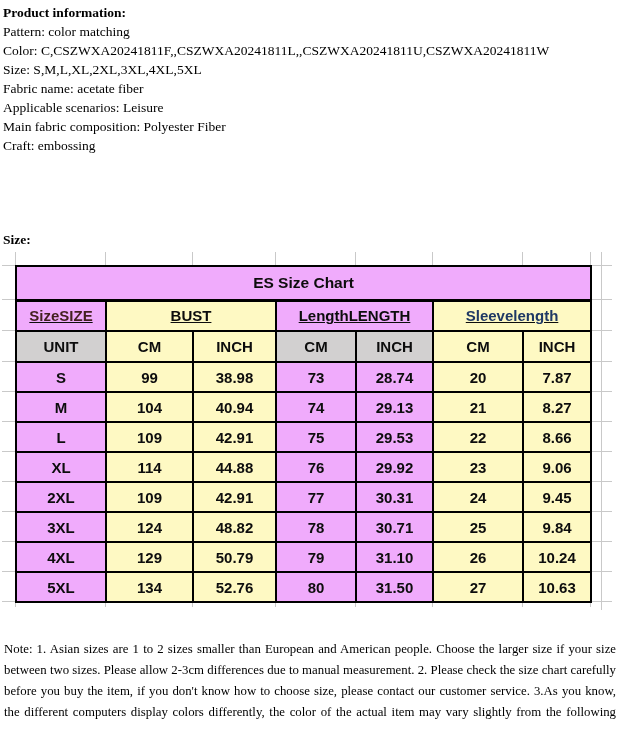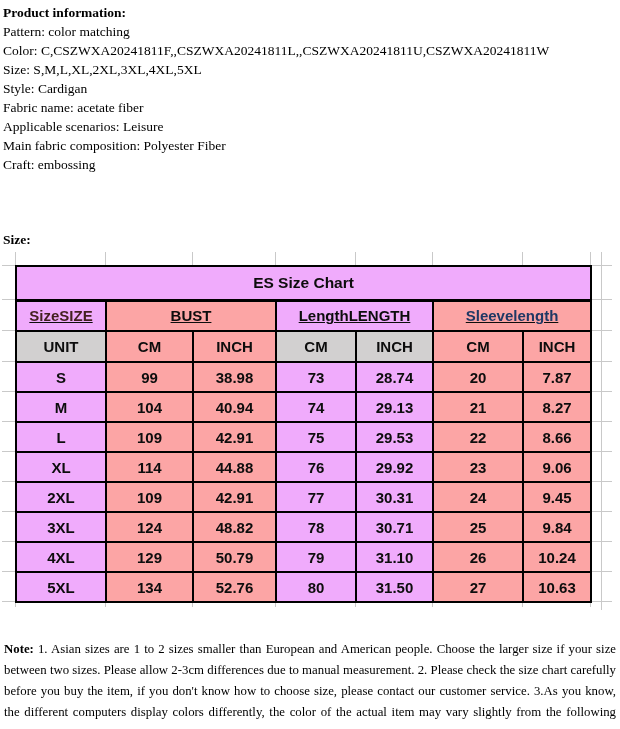--- a/index.html
+++ b/index.html
@@ -26,41 +26,40 @@
   }
   table.size-chart td{
     border:2px solid #000;text-align:center;vertical-align:middle;
     padding:0;overflow:hidden;white-space:nowrap;
   }
   tr.r-title{height:34px;}
   tr.r-title td{border-bottom-width:3px;font-size:15.5px;}
   tr.r-group{height:31px;text-decoration:underline;}
   tr.r-unit{height:31px;padding-left:28px;}
   tr.r-data{height:30px;}
-  td.bg-blue{background:#fca5a5;}
+  td.bg-blue{background:#fef9c3;}
   td.bg-gray{background:#d2d0d0;}
   td.bg-white{background:#f0abfc;}
   td.c-size{color:#421f1f;}
   td.c-sleeve{color:#1f3864;}
   
   .note{
     position:absolute;left:4px;top:639px;width:612px;
     font-size:12.8px;line-height:21px;text-align:justify;margin:0;
   }
-  .note b{font-weight:bold;margin-top:28px;}
+  .note b{font-weight:normal;margin-top:28px;}
 </style>
 </head>
 <body>
 
 <section class="product-info">
   <p class="pi-heading">Product information:</p>
   <p class="pi-line">Pattern: color matching</p>
   <p class="pi-line">Color: C,CSZWXA20241811F,,CSZWXA20241811L,,CSZWXA20241811U,CSZWXA20241811W</p>
   <p class="pi-line">Size: S,M,L,XL,2XL,3XL,4XL,5XL</p>
-  <p class="pi-line">Style: Cardigan</p>
   <p class="pi-line">Fabric name: acetate fiber</p>
   <p class="pi-line">Applicable scenarios: Leisure</p>
   <p class="pi-line">Main fabric composition: Polyester Fiber</p>
   <p class="pi-line">Craft: embossing</p>
 </section>
 
 <div class="size-label">Size:</div>
 
 <div id="grid-stubs">
     <div class="stub" style="left: 15px; top: 252px; width: 1px; height: 13px;"></div>

